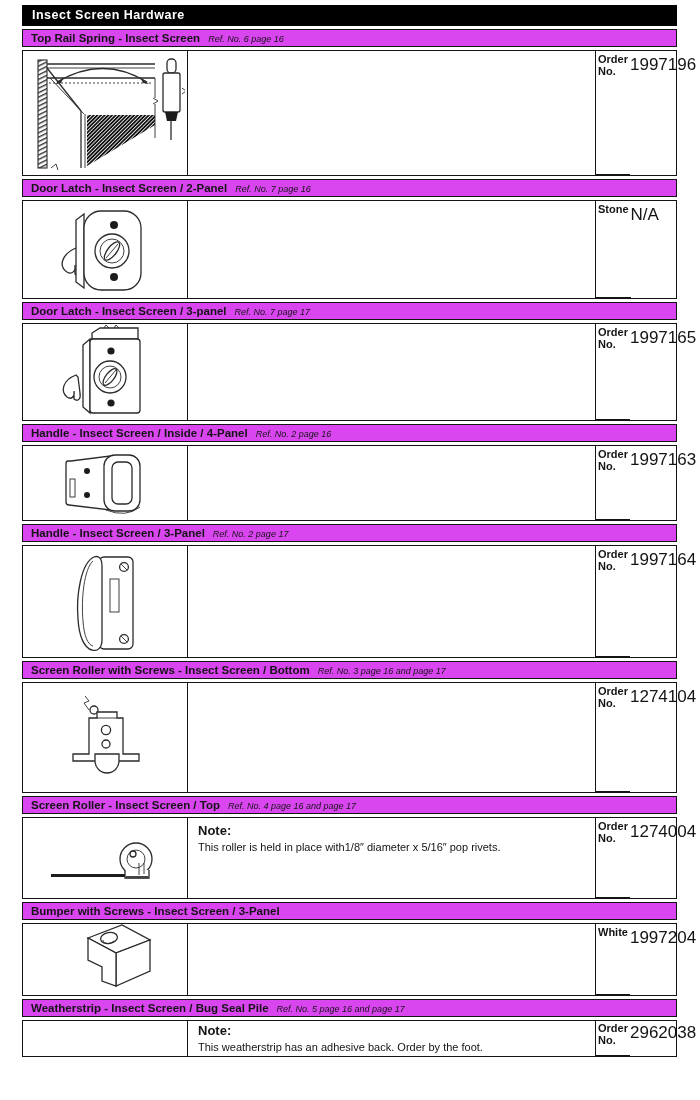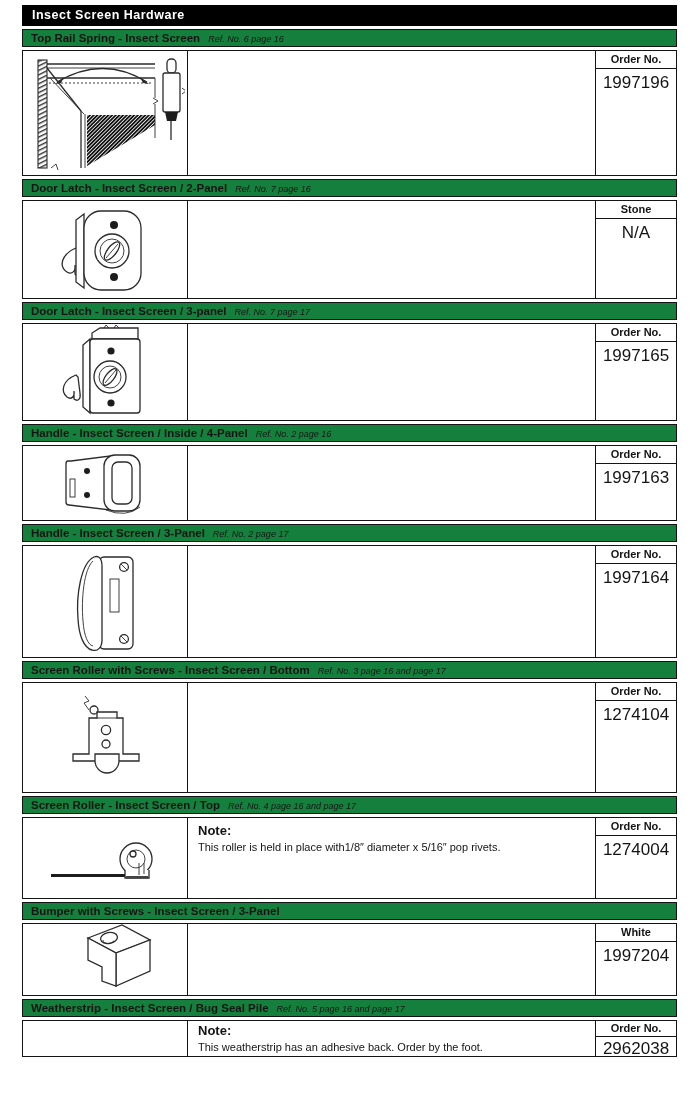--- a/index.html
+++ b/index.html
@@ -9,36 +9,36 @@
     font-family:"Liberation Sans", sans-serif;
     -webkit-font-smoothing:antialiased;
   }
   .page{margin:5px 0 0 22px;width:655px;}
   .titlebar{
     background:#000;color:#fff;font-weight:bold;font-size:12.5px;
     height:21px;line-height:21px;padding-left:10px;letter-spacing:.5px;
     box-sizing:border-box;
   }
   .sec-header{
-    margin-top:3px;margin-bottom:3px;background:#15803d;
+    margin-top:3px;margin-bottom:3px;background:#d946ef;
     border:1px solid #141414;height:18px;display:flex;align-items:baseline;
     padding-left:8px;box-sizing:border-box;
   }
   .sec-title{font-weight:bold;font-size:11.5px;line-height:16px;white-space:nowrap;}
   .sec-ref{font-size:9px;margin-left:8px;line-height:16px;white-space:nowrap;font-style:italic;}
   .row{display:flex;border:1.5px solid #141414;box-sizing:border-box;background:#fff;}
   .cell-img{
     width:164px;flex:0 0 164px;display:flex;align-items:center;justify-content:center;
     box-sizing:border-box;overflow:hidden;
   }
   .cell-mid{
     flex:1;border-left:1.5px solid #141414;border-right:1.5px solid #141414;
     padding:5px 10px;box-sizing:border-box;
   }
-  .cell-right{width:80px;flex:0 0 80px;display:flex;flex-direction:column;text-align:center;box-sizing:border-box;}
+  .cell-right{width:80px;flex:0 0 80px;display:flex;flex-direction:row;text-align:left;box-sizing:border-box;}
   .right-header{font-weight:bold;font-size:11px;border-bottom:1.5px solid #141414;padding:2px 2px 3px;}
   .right-value{font-size:17px;padding-top:4px;}
   .note-title{font-weight:bold;font-size:13px;}
   .note-text{font-size:11px;margin-top:2px;line-height:1.35;}
   .row-compact .cell-mid{padding:2px 10px;}
   .row-compact .right-header{padding:1px 2px 2px;}
   .row-compact .right-value{padding-top:2px;}
   svg{display:block;}
   .ln{stroke:#2b2b2b;fill:none;stroke-width:1.3;}
   .lnthin{stroke:#2b2b2b;fill:none;stroke-width:0.9;}

